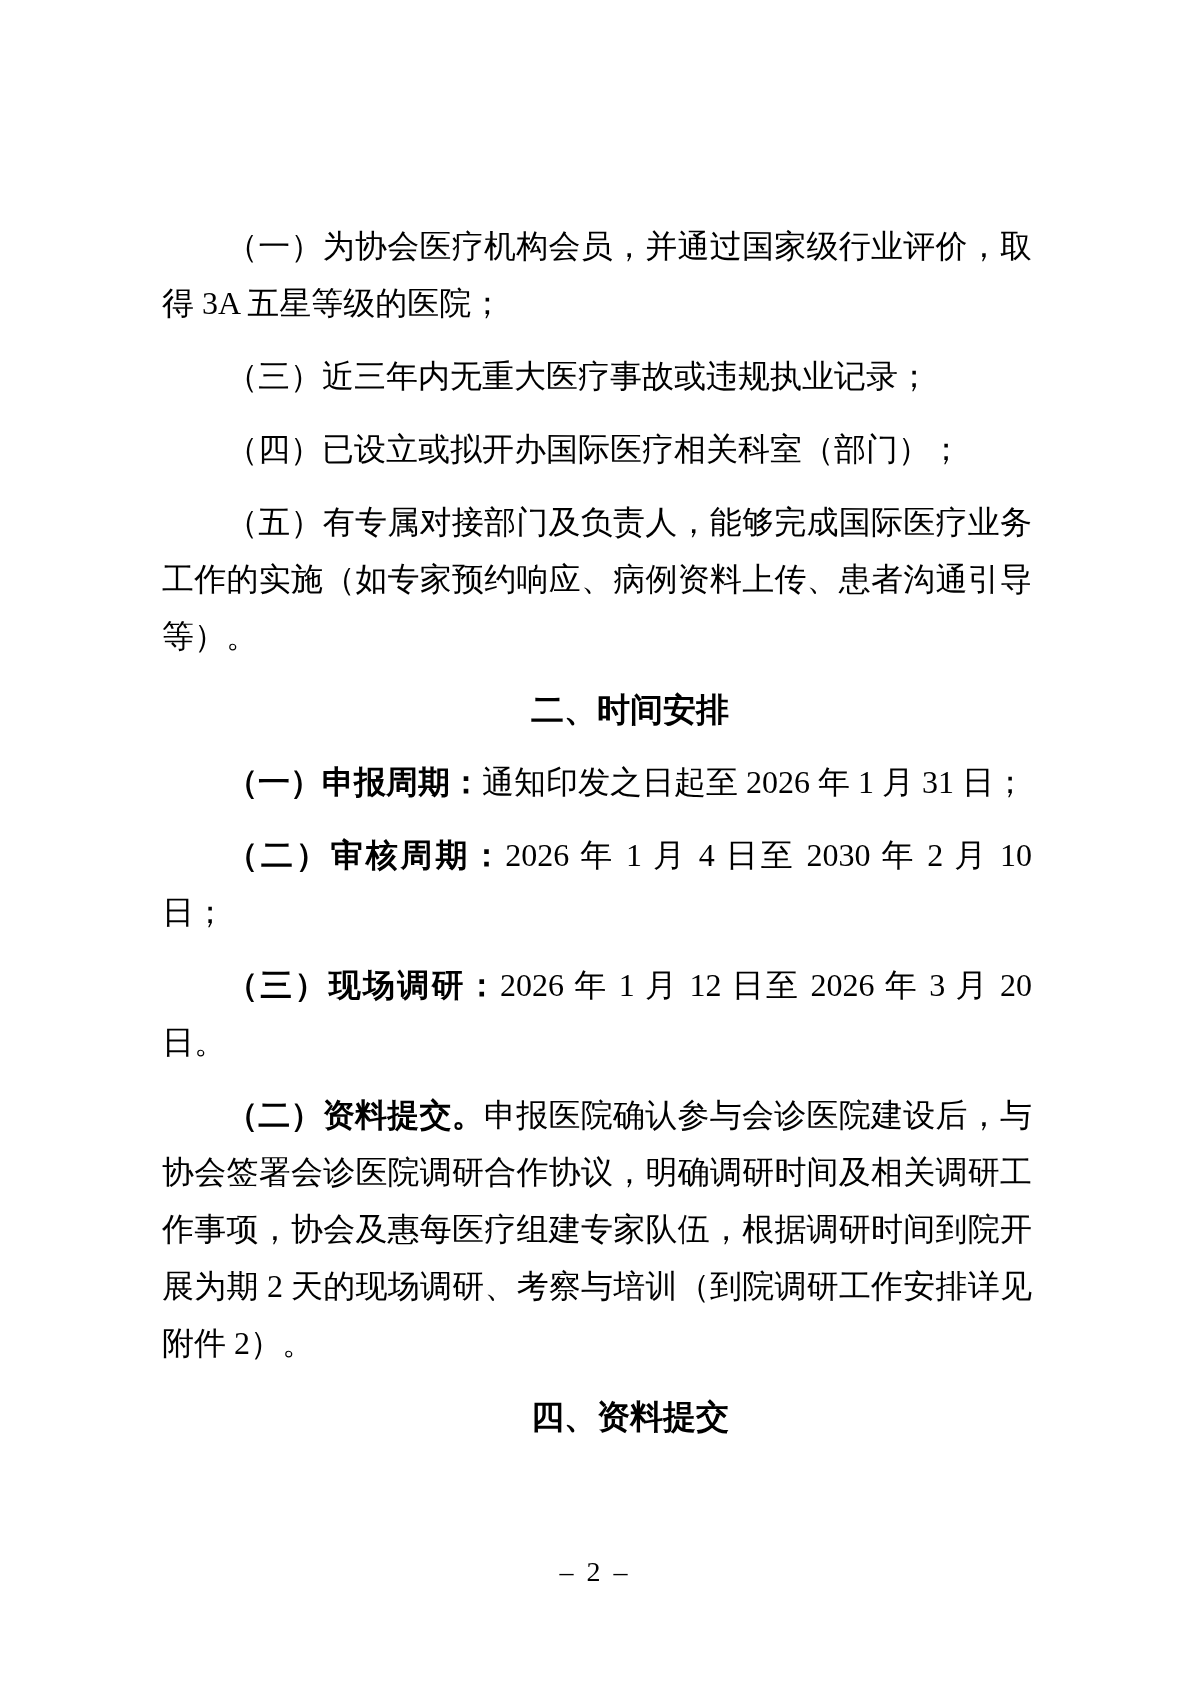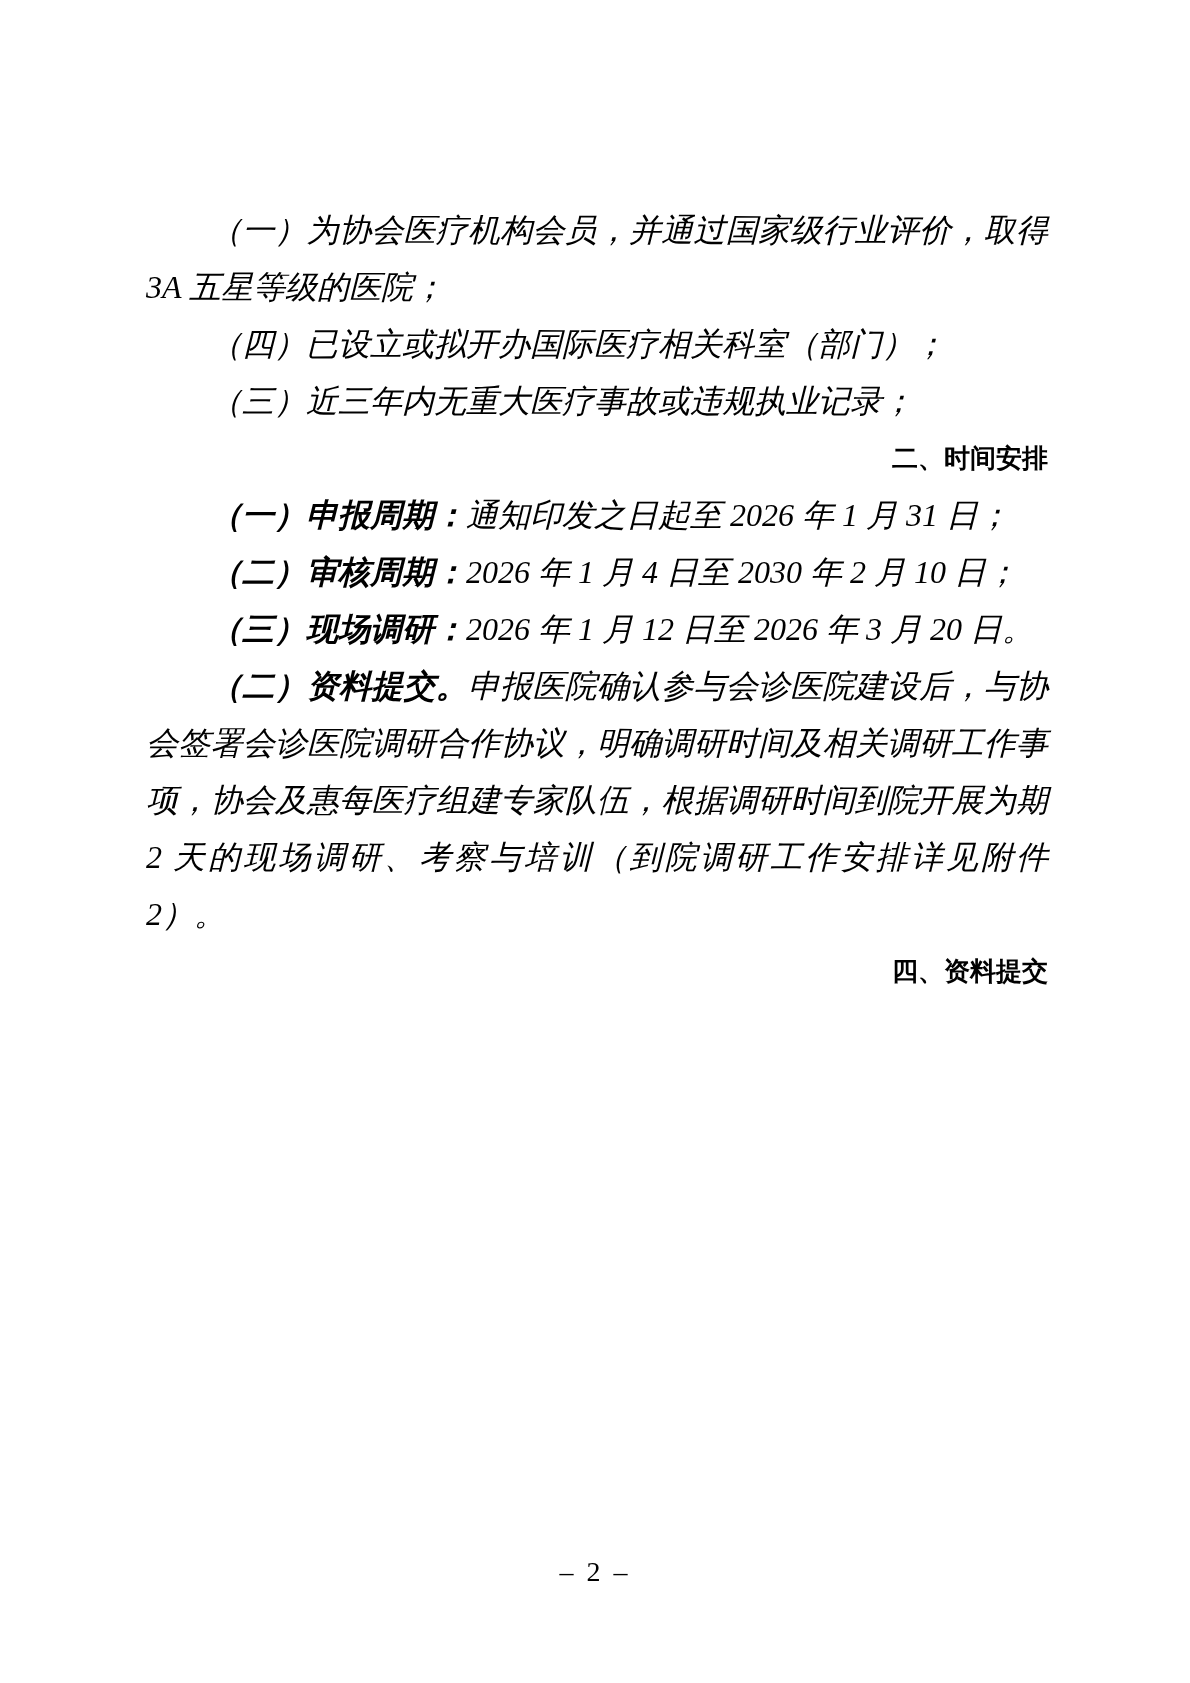--- a/index.html
+++ b/index.html
@@ -20,31 +20,30 @@
     position: absolute;
     left: 146px;
     top: 202px;
     width: 902px;
     font-size: 32px;
     line-height: 57px;
     text-align: justify;
     text-justify: inter-character;
   }
   .para {
-    margin: 0;
+    margin: 16px;
     text-indent: 2em;
-    font-style: italic;
   }
   .heading {
     margin: 0;
     text-indent: 2em;
-    text-align: right;
+    text-align: center;
     font-family: "Liberation Sans", "DejaVu Sans", sans-serif;
     font-weight: 700;
-    font-size: 26px;
+    font-size: 33px;
   }
   .lead {
     font-weight: 700;
   }
   .footer {
     position: absolute;
     left: 0;
     top: 1556px;
     width: 100%;
     text-align: center;
@@ -54,24 +53,25 @@
 </style>
 </head>
 <body>
 
 <div class="page">
   <div class="body-text">
 
     <p class="para">（一）为协会医疗机构会员，并通过国家级行业评价，取得 3A 五星等级的医院；</p>
 
 
+    <p class="para">（三）近三年内无重大医疗事故或违规执业记录；</p>
+
     <p class="para">（四）已设立或拟开办国际医疗相关科室（部门）；</p>
 
-    <p class="para">（三）近三年内无重大医疗事故或违规执业记录；</p>
-
+    <p class="para">（五）有专属对接部门及负责人，能够完成国际医疗业务工作的实施（如专家预约响应、病例资料上传、患者沟通引导等）。</p>
 
     <p class="heading">二、时间安排</p>
 
     <p class="para"><span class="lead">（一）申报周期：</span><span>通知印发之日起至 2026 年 1 月 31 日；</span></p>
 
     <p class="para"><span class="lead">（二）审核周期：</span><span>2026 年 1 月 4 日至 2030 年 2 月 10 日；</span></p>
 
     <p class="para"><span class="lead">（三）现场调研：</span><span>2026 年 1 月 12 日至 2026 年 3 月 20 日。</span></p>
 
 

